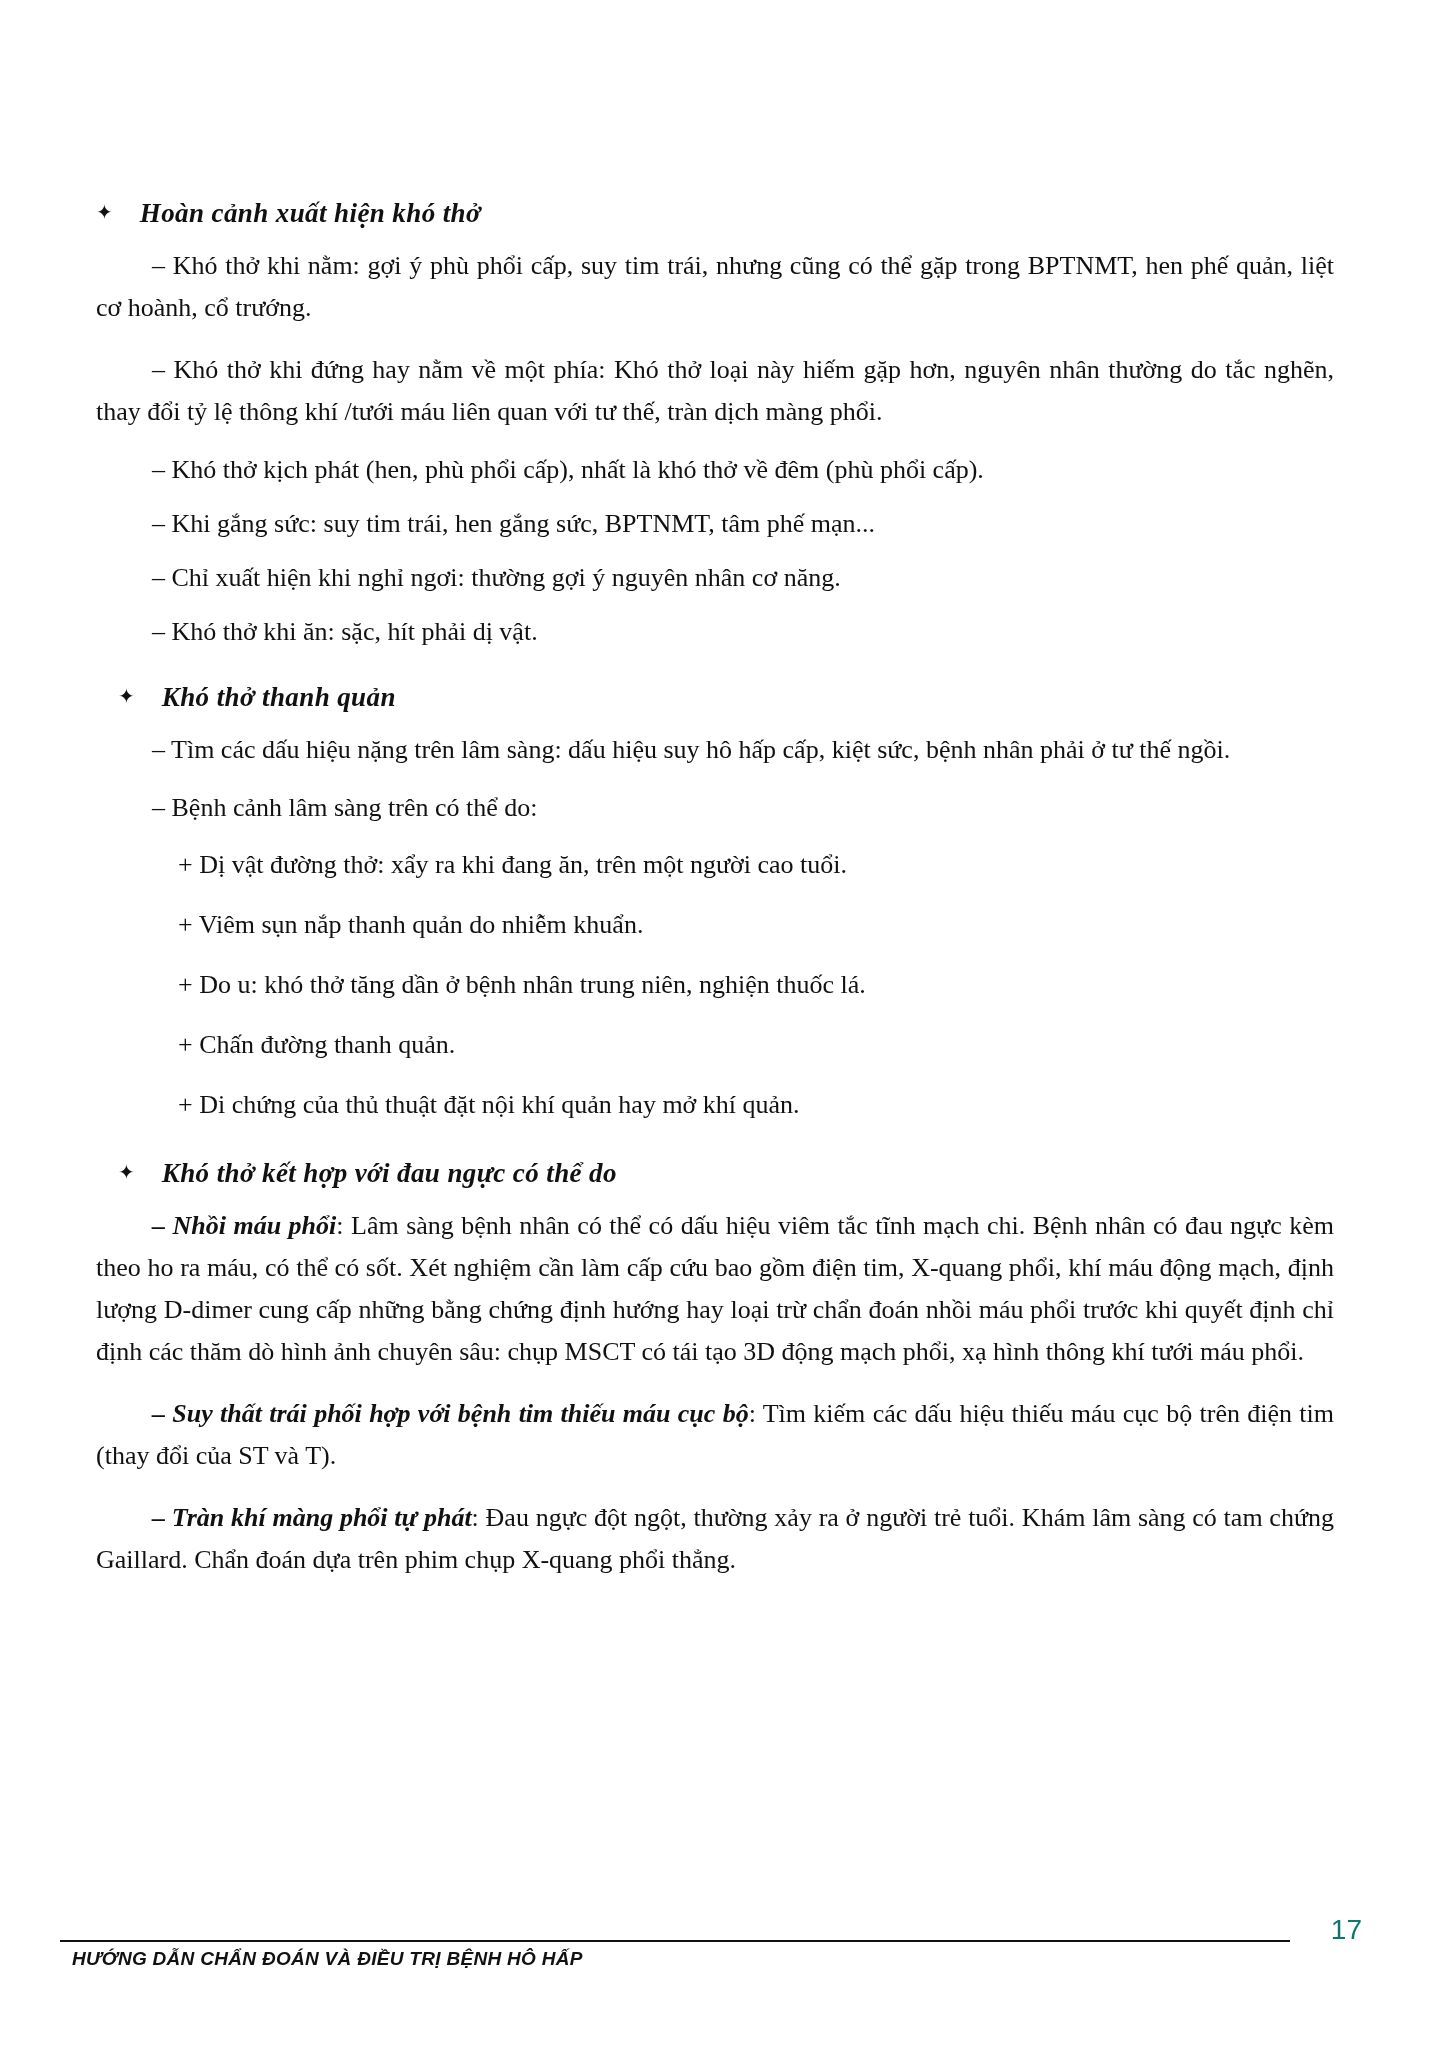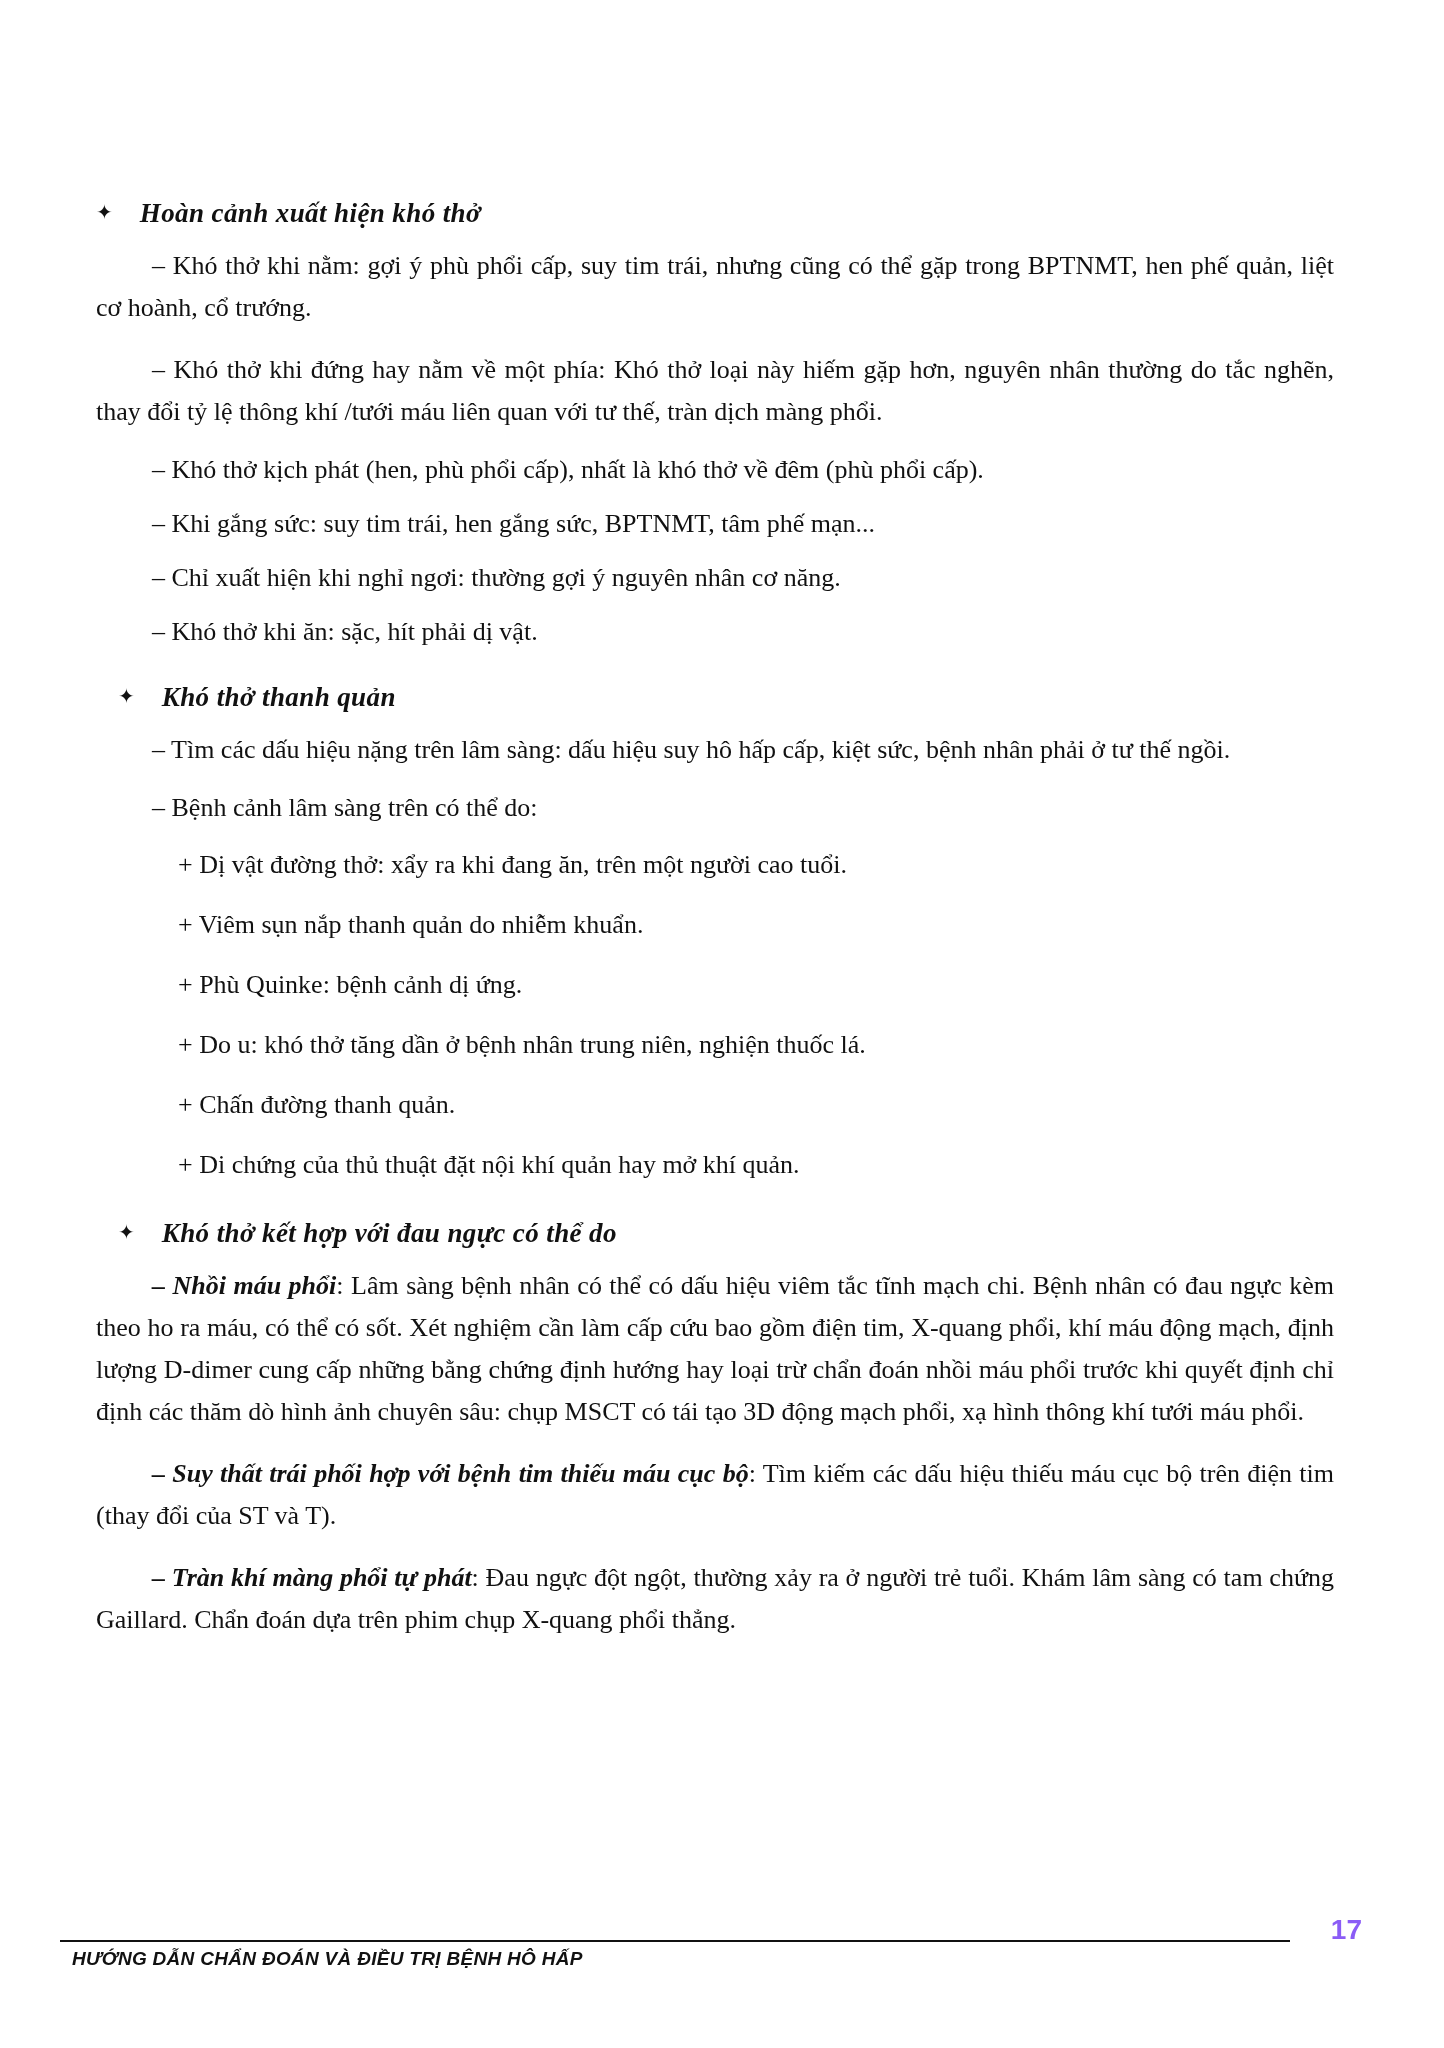--- a/index.html
+++ b/index.html
@@ -91,23 +91,23 @@
   .footer-text {
     font-family: "Liberation Sans", sans-serif;
     font-weight: bold;
     font-style: italic;
     font-size: 19px;
     letter-spacing: 0.3px;
     color: #111;
   }
   .page-number {
     font-family: "Liberation Sans", sans-serif;
-    font-weight: bold;
+    font-weight: normal;
     font-size: 28px;
-    color: #8b5cf6;
+    color: #0f766e;
     position: absolute;
     right: 22px;
     bottom: 24px;
   }
 </style>
 </head>
 <body>
 
 <div class="page">
   <div class="content">
@@ -124,21 +124,20 @@
     <p class="para dash-item tight">– Khó thở khi ăn: sặc, hít phải dị vật.</p>
 
     <div class="bullet-head indent2">
       <span class="diamond">✦</span>
       <span class="bh-text">Khó thở thanh quản</span>
     </div>
     <p class="para">– Tìm các dấu hiệu nặng trên lâm sàng: dấu hiệu suy hô hấp cấp, kiệt sức, bệnh nhân phải ở tư thế ngồi.</p>
     <p class="para dash-item tight">– Bệnh cảnh lâm sàng trên có thể do:</p>
     <p class="para plus">+ Dị vật đường thở: xẩy ra khi đang ăn, trên một người cao tuổi.</p>
     <p class="para plus">+ Viêm sụn nắp thanh quản do nhiễm khuẩn.</p>
-    <p class="para plus">+ Phù Quinke: bệnh cảnh dị ứng.</p>
     <p class="para plus">+ Do u: khó thở tăng dần ở bệnh nhân trung niên, nghiện thuốc lá.</p>
     <p class="para plus">+ Chấn đường thanh quản.</p>
     <p class="para plus">+ Di chứng của thủ thuật đặt nội khí quản hay mở khí quản.</p>
 
     <div class="bullet-head indent2">
       <span class="diamond">✦</span>
       <span class="bh-text">Khó thở kết hợp với đau ngực có thể do</span>
     </div>
     <p class="para"><span class="ital">– Nhồi máu phổi</span><span>: Lâm sàng bệnh nhân có thể có dấu hiệu viêm tắc tĩnh mạch chi. Bệnh nhân có đau ngực kèm theo ho ra máu, có thể có sốt. Xét nghiệm cần làm cấp cứu bao gồm điện tim, X-quang phổi, khí máu động mạch, định lượng D-dimer cung cấp những bằng chứng định hướng hay loại trừ chẩn đoán nhồi máu phổi trước khi quyết định chỉ định các thăm dò hình ảnh chuyên sâu: chụp MSCT có tái tạo 3D động mạch phổi, xạ hình thông khí tưới máu phổi.</span></p>
     <p class="para"><span class="ital">– Suy thất trái phối hợp với bệnh tim thiếu máu cục bộ</span><span>: Tìm kiếm các dấu hiệu thiếu máu cục bộ trên điện tim (thay đổi của ST và T).</span></p>

